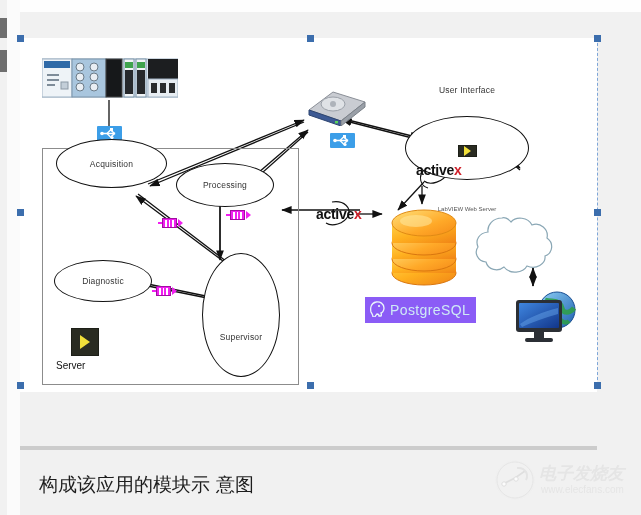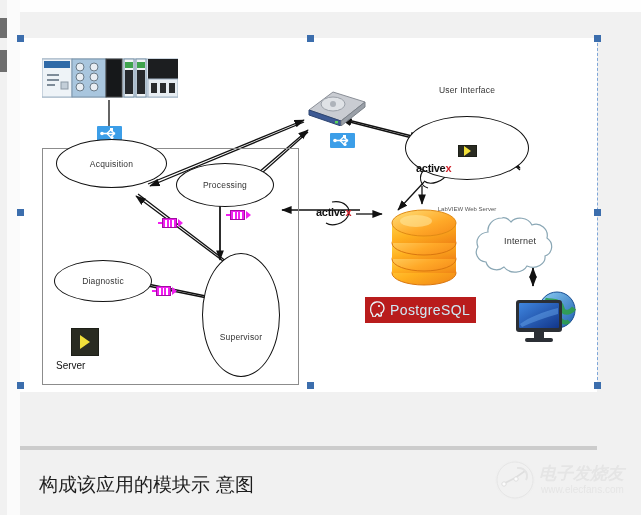--- a/index.html
+++ b/index.html
@@ -60,33 +60,33 @@
   
   .queue-glyph{position:absolute;display:flex;align-items:center;}
   .queue-box{width:15px;height:10px;background:#f01ff0;border:1px solid #a00ea0;
     display:flex;align-items:center;justify-content:space-evenly;box-sizing:border-box;}
   .queue-box i{display:block;width:1.6px;height:7px;background:#fff;}
   .queue-arrow{width:0;height:0;border-left:5px solid #f01ff0;
     border-top:4px solid transparent;border-bottom:4px solid transparent;margin-left:1px;}
   .queue-tail{width:4px;height:1.6px;background:#f01ff0;}
 
   
-  .activex{position:absolute;font-size:11px;font-weight:bold;color:#111;letter-spacing:-.3px;}
+  .activex{position:absolute;font-size:14px;font-weight:bold;color:#111;letter-spacing:-.3px;}
   .activex b{color:#d0202a;font-weight:bold;}
 
   
   .usb{position:absolute;width:25px;height:15px;background:#3c9ee8;border-radius:1px;}
   .usb svg{display:block;}
 
   
   .cloud{position:absolute;}
 
   
   #postgres-banner{position:absolute;display:flex;align-items:center;
-    background:#b91c1c;padding:2px 6px 2px 3px;gap:4px;}
+    background:#8b5cf6;padding:2px 6px 2px 3px;gap:4px;}
   #postgres-banner .pg-text{color:#cfeaf6;font-size:14px;letter-spacing:.4px;}
 
   
   #divider{position:absolute;left:20px;top:446px;width:577px;height:4px;background:#cccccc;}
   #caption{position:absolute;left:27px;top:472px;font-size:19px;color:#1d1d1d;
     font-family:"DejaVu Sans",sans-serif;white-space:nowrap;margin-left:12px;}
 
   
   #watermark{position:absolute;left:495px;top:458px;width:140px;height:52px;opacity:.85;}
   #watermark .wm-cn{position:absolute;left:44px;top:4px;font-size:17px;color:#e3e3e3;
@@ -242,23 +242,20 @@
     <div class="node-ellipse" style="left:182px;top:215px;width:76px;height:122px;">
       <span class="node-label" style="margin-top:44px;">Supervisor</span>
     </div>
 
     <div class="node-ellipse" style="left:385px;top:78px;width:122px;height:62px;gap:48px;">
       <span class="node-label">User Interface</span>
       <span class="lv-icon lv-icon-small" style="position:relative;margin:2px 0 0 0;"></span>
       <span class="node-sublabel">LabVIEW Web Server</span>
     </div>
 
-    <div class="cloud" style="left:462px;top:170px;width:90px;height:65px;">
-      <span class="node-label" style="position:absolute;left:22px;top:28px;font-size:9px;">Internet</span>
-    </div>
 
     <div class="queue-glyph" style="left:138px;top:180px;">
       <span class="queue-tail"></span>
       <span class="queue-box">
           <i></i>
           <i></i>
           <i></i>
         </span>
       <span class="queue-arrow"></span>
     </div>

